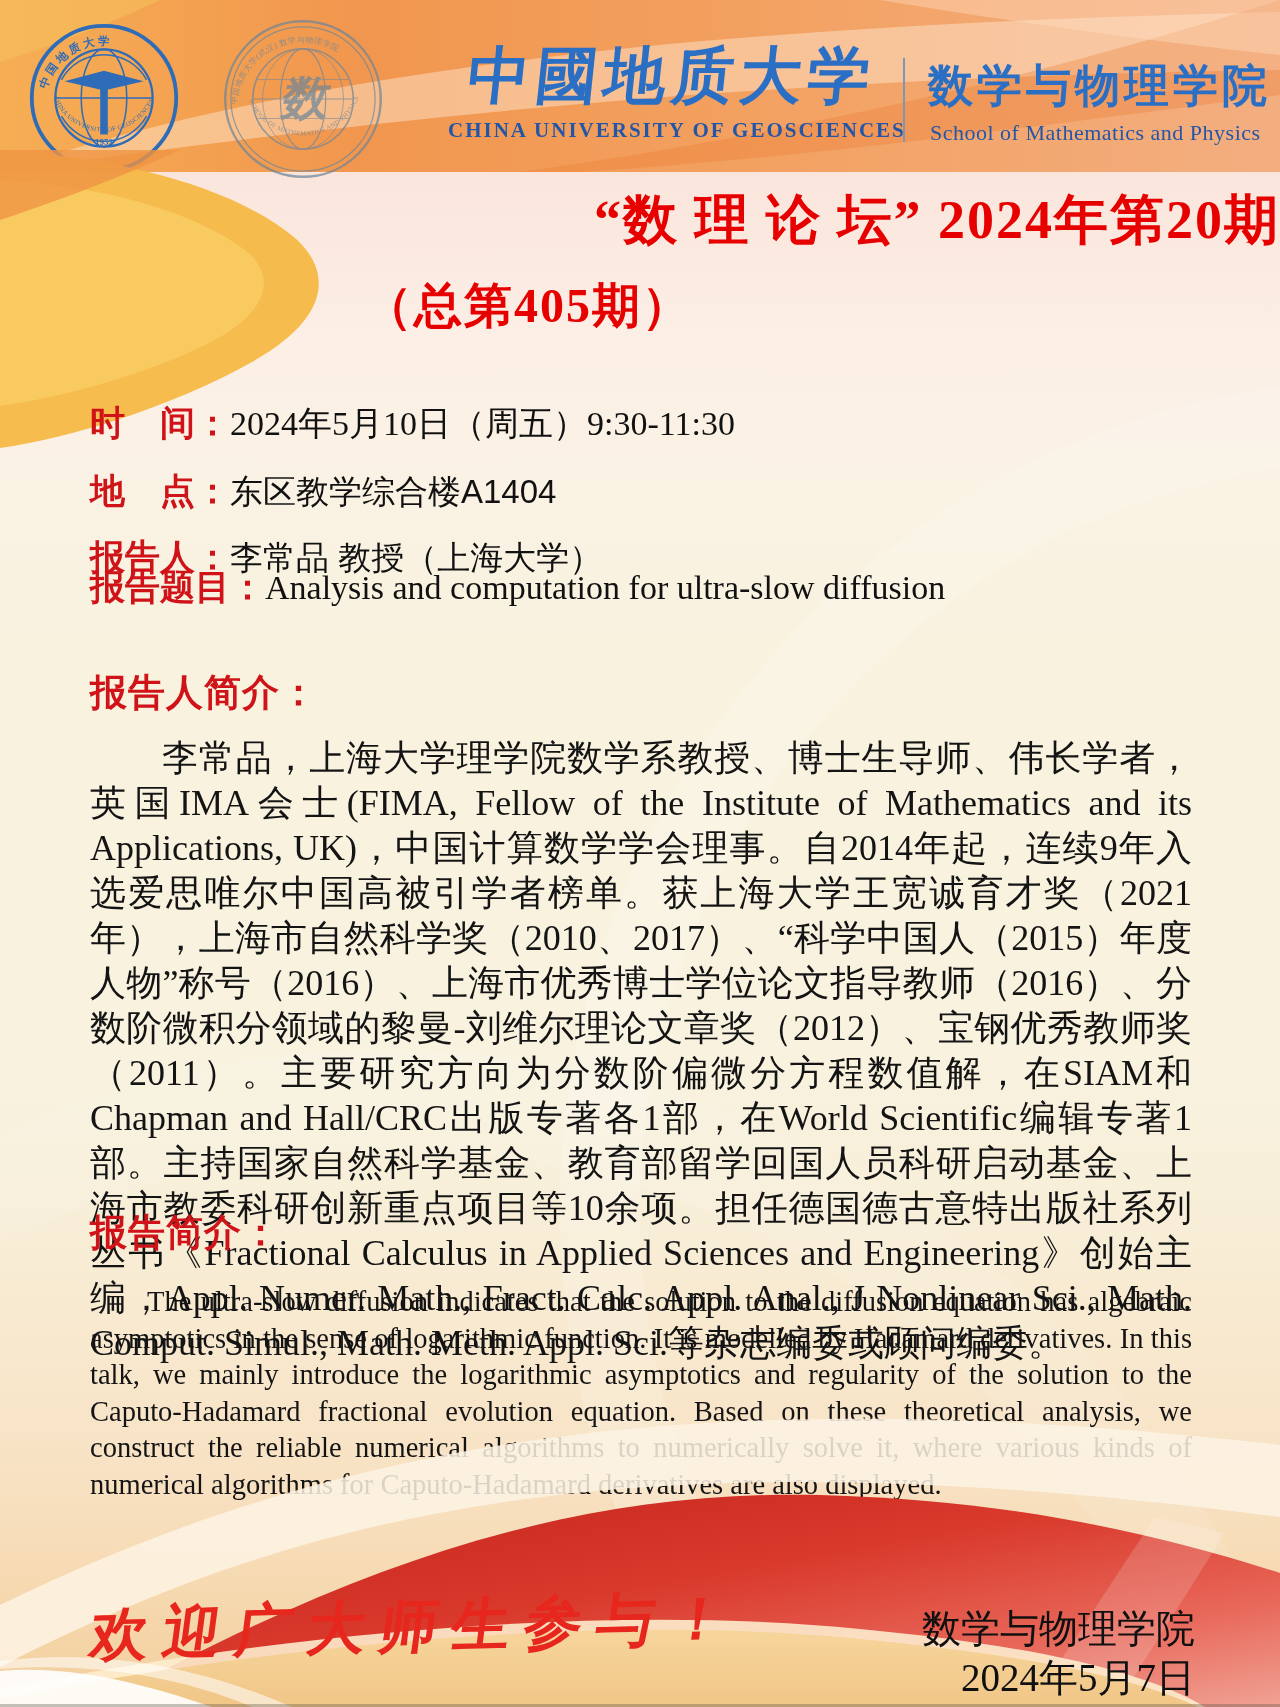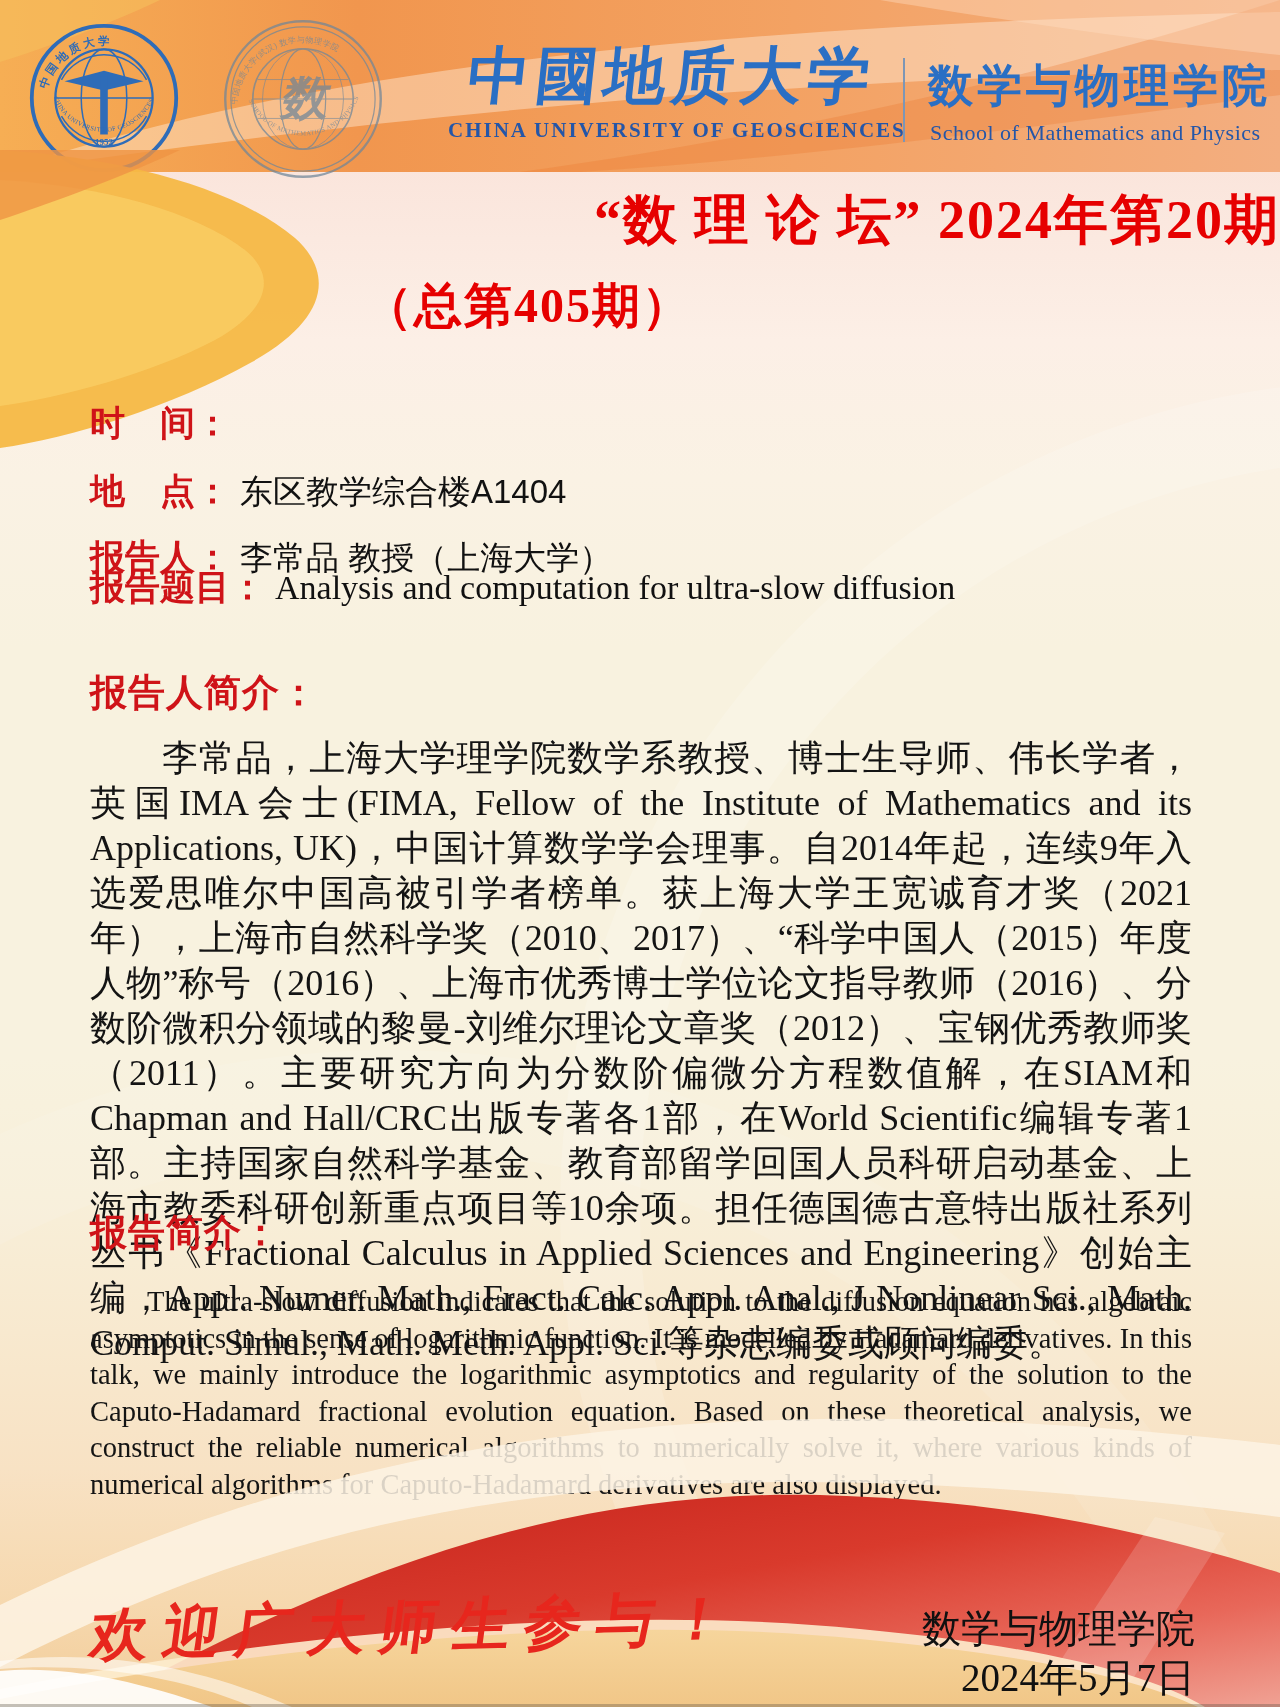--- a/index.html
+++ b/index.html
@@ -53,21 +53,21 @@
   
   .title1{
     position:absolute;top:184px;left:0;width:1280px;text-align:right;
     font-size:54px;font-weight:bold;color:var(--title_red,#e60000);letter-spacing:2px;white-space:nowrap;
   }
   .title2{
     position:absolute;top:274px;left:0;width:1056px;text-align:center;
     font-size:48px;font-weight:bold;color:var(--title_red,#e60000);letter-spacing:2px;
   }
   
-  .info-row{position:absolute;left:90px;display:flex;align-items:baseline;gap:10px;white-space:nowrap;}
+  .info-row{position:absolute;left:90px;display:flex;align-items:baseline;white-space:nowrap;}
   .info-label{font-size:35px;font-weight:bold;color:var(--label_red,#cf1318);}
   .info-value{font-size:34px;color:#111;}
   .info-value.cn-sans{font-family:"Liberation Sans","DejaVu Sans",sans-serif;font-size:33px;}
   .row-time{top:400px;}
   .row-place{top:468px;}
   .row-speaker{top:534px;text-align:right;}
   .row-topic{top:564px;}
   
   .section-heading{
     position:absolute;left:90px;font-size:37px;font-weight:bold;color:var(--label_red,#cf1318);letter-spacing:1px;
@@ -175,20 +175,21 @@
   </svg>
 
   <div class="arc arc1"></div>
   <div class="arc arc2"></div>
 
   <div class="title1">“数 理 论 坛” 2024年第20期</div>
   <div class="title2">（总第405期）</div>
 
   <div class="info-row row-time">
     <span class="info-label">时　间：</span>
+    <span class="info-value">2024年5月10日（周五）9:30-11:30</span>
   </div>
   <div class="info-row row-place">
     <span class="info-label">地　点：</span>
     <span class="info-value cn-sans">东区教学综合楼A1404</span>
   </div>
   <div class="info-row row-speaker">
     <span class="info-label">报告人：</span>
     <span class="info-value cn-sans">李常品 教授（上海大学）</span>
   </div>
   <div class="info-row row-topic">

